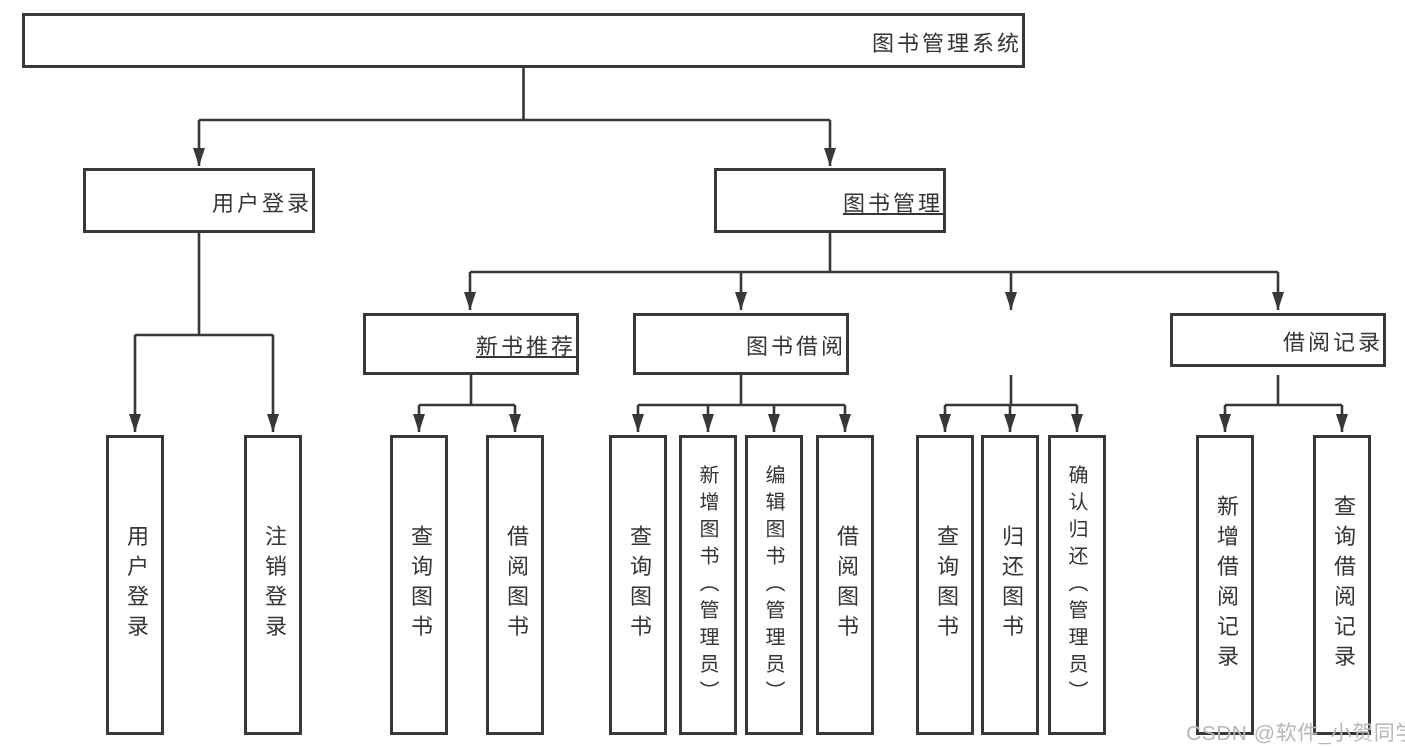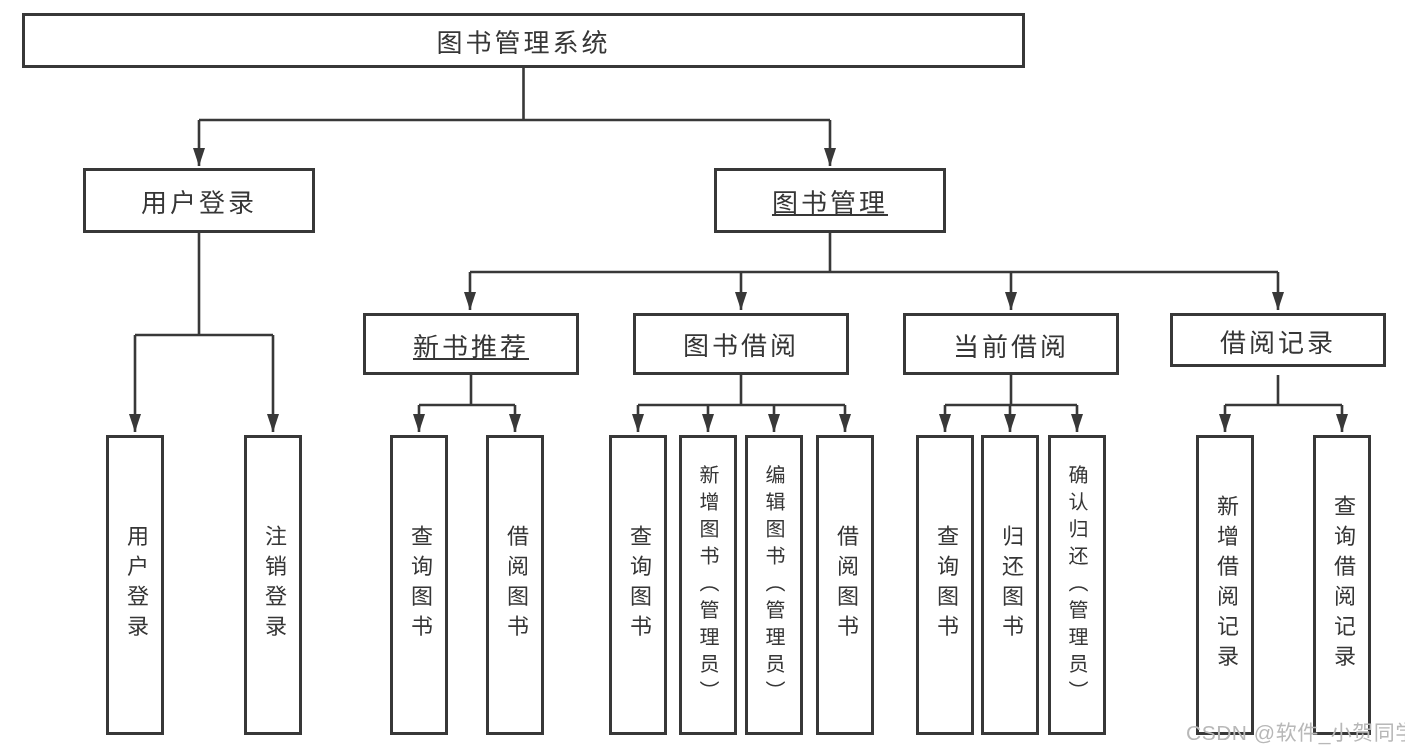--- a/index.html
+++ b/index.html
@@ -31,23 +31,24 @@
     box-sizing: border-box;
     border: 3px solid #383838;
     background: #ffffff;
     display: flex;
     align-items: center;
     justify-content: center;
     color: #363636;
     z-index: 2;
   }
   .hbox {
-    font-size: 26px;
+    font-size: 22px;
     letter-spacing: 3px;
     white-space: nowrap;
+    justify-content: flex-end;
   }
   .vbox {
     top: 435px;
     width: 58px;
     height: 300px;
   }
   .vtext {
     writing-mode: vertical-lr;
     text-orientation: mixed;
     font-size: 22px;
@@ -132,23 +133,20 @@
   <div class="box hbox" style="left:714px; top:168px; width:232px; height:65px;text-decoration:underline;">
     <span>图书管理</span>
   </div>
 
   <div class="box hbox" style="left:363px; top:313px; width:216px; height:62px;text-decoration:underline;">
     <span>新书推荐</span>
   </div>
   <div class="box hbox" style="left:633px; top:313px; width:216px; height:62px;font-family:Liberation Mono, monospace;">
     <span>图书借阅</span>
   </div>
-  <div class="box hbox" style="left:903px; top:313px; width:216px; height:62px;">
-    <span>当前借阅</span>
-  </div>
   <div class="box hbox" style="left:1170px; top:313px; width:216px; height:54px;">
     <span>借阅记录</span>
   </div>
 
   <div class="box vbox" style="left:106px;">
     <span class="vtext">用户登录</span>
   </div>
   <div class="box vbox" style="left:244px;">
     <span class="vtext">注销登录</span>
   </div>

